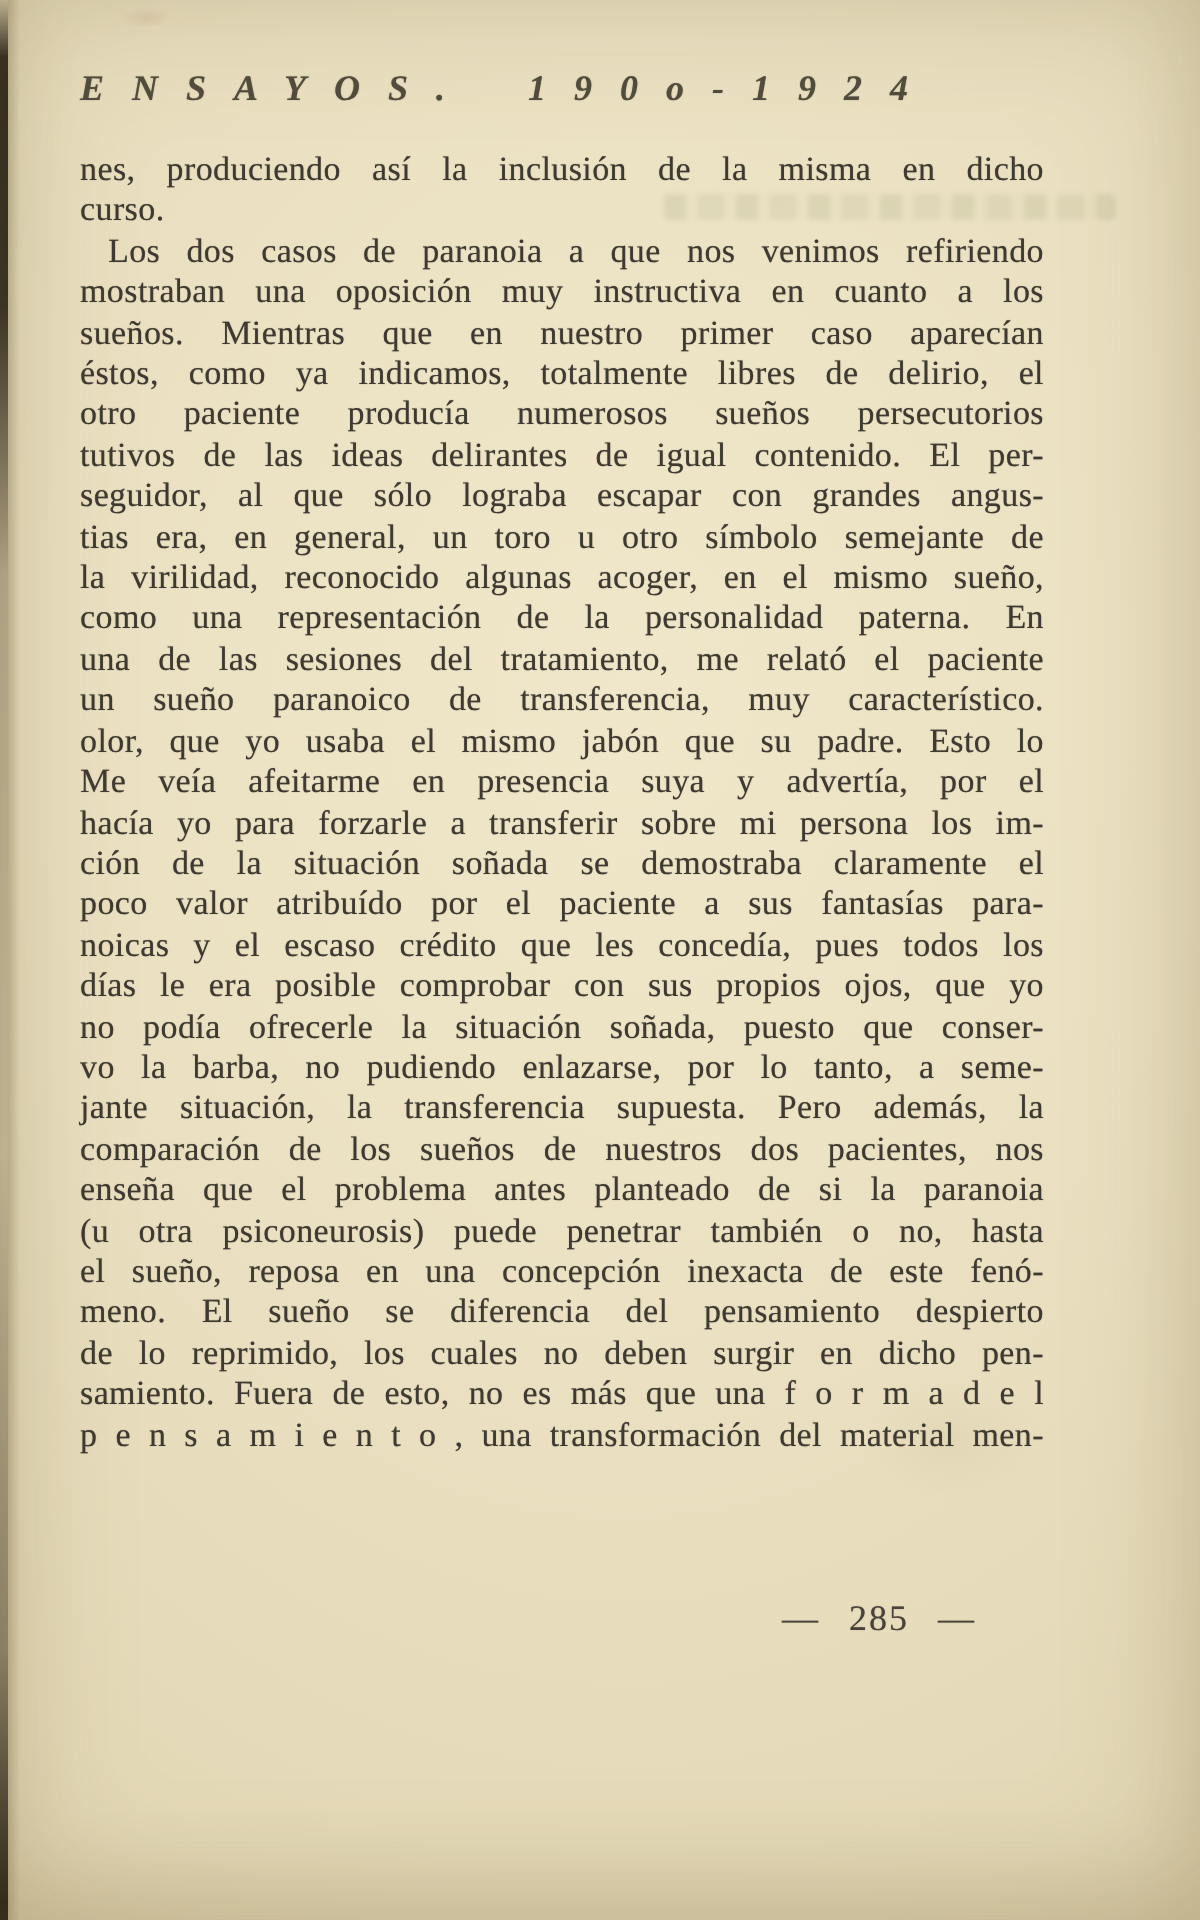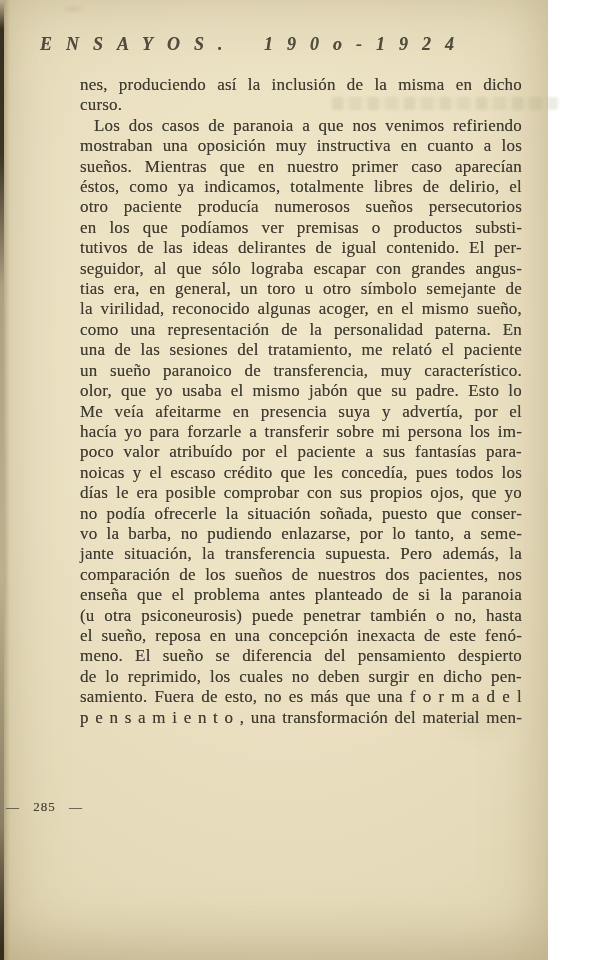--- a/index.html
+++ b/index.html
@@ -1,21 +1,21 @@
 <!DOCTYPE html>
 <html><head>
 <meta charset="utf-8">
 <style>
   html,body{margin:0;padding:0;}
   body{
     width:600px;height:960px;overflow:hidden;
     font-family:"Liberation Serif", serif;
   }
   .scan{
-    position:relative;width:548px;height:960px;
+    position:relative;width:600px;height:960px;
     background-color:#e9dfc0;
     background-image:
       radial-gradient(ellipse 95% 75% at 52% 36%, #f0e7ca 0%, #eae0c1 52%, #e3d8b6 88%, #ded2ae 100%);
   }
   .scan .vignette{
     position:absolute;inset:0;pointer-events:none;
     box-shadow:inset 0 0 70px rgba(120,100,55,.22), inset 0 -18px 40px rgba(120,100,55,.14);
   }
   .edge-left{
     position:absolute;left:0;top:0;width:4px;height:960px;
@@ -44,34 +44,34 @@
     color:#514c3d;
     text-shadow:0 0 .6px rgba(81,76,61,.55);
   }
   .body-text{
     position:absolute;top:75px;left:0;width:482px;
     font-size:17px;line-height:20.4px;
     color:#3e3a31;
     letter-spacing:.2px;word-spacing:1.5px;
     text-shadow:0 0 .5px rgba(62,58,49,.6);
   }
-  .line{text-align:justify;text-align-last:justify;margin-left:40px;}
+  .line{text-align:justify;text-align-last:justify;}
   .line-end{text-align-last:left;}
   .line-indent{text-indent:14px;}
   .bleed{
     position:absolute;top:97px;left:292px;width:226px;height:13px;
     background:repeating-linear-gradient(90deg,
       rgba(135,145,105,.30) 0 11px, rgba(135,145,105,.06) 11px 17px,
       rgba(135,145,105,.24) 17px 30px, rgba(135,145,105,.05) 30px 36px);
     filter:blur(1.4px);opacity:.55;border-radius:2px;
   }
   .page-number{
     position:absolute;top:799px;left:0;width:482px;
     transform:translateX(-34px);
-    text-align:left;font-size:13px;color:#48443a;
+    text-align:right;font-size:18px;color:#48443a;
     letter-spacing:1px;word-spacing:9px;
     text-shadow:0 0 .5px rgba(72,68,58,.55);
   }
 </style>
 </head>
 <body>
 
 <div class="scan">
   <div class="edge-left"></div>
   <div class="edge-crease"></div>
@@ -84,31 +84,31 @@
     <div class="bleed"></div>
 
     <div class="body-text">
         <div class="line">nes, produciendo así la inclusión de la misma en dicho</div>
         <div class="line line-end">curso.</div>
         <div class="line line-indent">Los dos casos de paranoia a que nos venimos refiriendo</div>
         <div class="line">mostraban una oposición muy instructiva en cuanto a los</div>
         <div class="line">sueños. Mientras que en nuestro primer caso aparecían</div>
         <div class="line">éstos, como ya indicamos, totalmente libres de delirio, el</div>
         <div class="line">otro paciente producía numerosos sueños persecutorios</div>
-        <div class="line">en los que podíamos ver premisas o productos substi-</div>
         <div class="line">tutivos de las ideas delirantes de igual contenido. El per-</div>
         <div class="line">seguidor, al que sólo lograba escapar con grandes angus-</div>
         <div class="line">tias era, en general, un toro u otro símbolo semejante de</div>
         <div class="line">la virilidad, reconocido algunas acoger, en el mismo sueño,</div>
         <div class="line">como una representación de la personalidad paterna. En</div>
         <div class="line">una de las sesiones del tratamiento, me relató el paciente</div>
         <div class="line">un sueño paranoico de transferencia, muy característico.</div>
         <div class="line">olor, que yo usaba el mismo jabón que su padre. Esto lo</div>
         <div class="line">Me veía afeitarme en presencia suya y advertía, por el</div>
         <div class="line">hacía yo para forzarle a transferir sobre mi persona los im-</div>
+        <div class="line">ción de la situación soñada se demostraba claramente el</div>
         <div class="line">poco valor atribuído por el paciente a sus fantasías para-</div>
         <div class="line">noicas y el escaso crédito que les concedía, pues todos los</div>
         <div class="line">días le era posible comprobar con sus propios ojos, que yo</div>
         <div class="line">no podía ofrecerle la situación soñada, puesto que conser-</div>
         <div class="line">vo la barba, no pudiendo enlazarse, por lo tanto, a seme-</div>
         <div class="line">jante situación, la transferencia supuesta. Pero además, la</div>
         <div class="line">comparación de los sueños de nuestros dos pacientes, nos</div>
         <div class="line">enseña que el problema antes planteado de si la paranoia</div>
         <div class="line">(u otra psiconeurosis) puede penetrar también o no, hasta</div>
         <div class="line">el sueño, reposa en una concepción inexacta de este fenó-</div>

